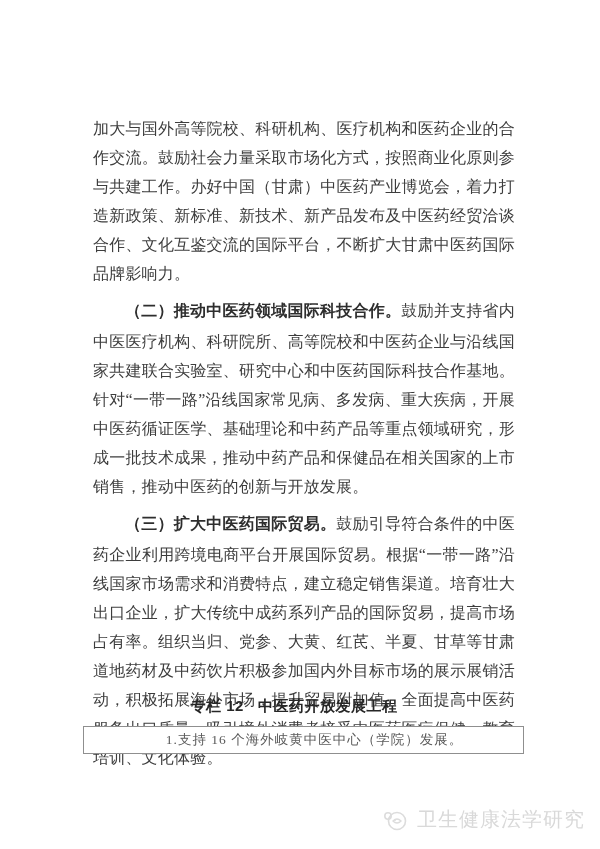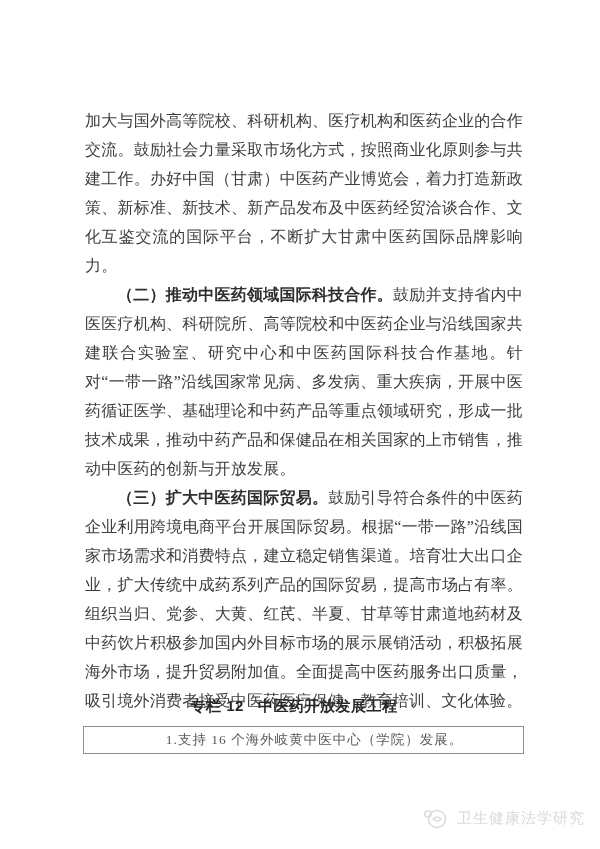--- a/index.html
+++ b/index.html
@@ -17,25 +17,26 @@
     position: absolute;
     left: 85px;
     top: 106px;
     width: 438px;
     font-size: 16px;
     line-height: 29px;
     color: #3d3d3d;
     text-align: justify;
     letter-spacing: 0.2px;
   }
-  .doc-body p { margin: 0; }
+  .doc-body p { margin: 8px; }
   .doc-body p.indent { text-indent: 2em; }
   .para-lead {
     font-weight: bold;
     color: #2e2e2e;
+    font-family: Liberation Mono, monospace;
   }
   
   .box-heading {
     position: absolute;
     left: 75px;
     top: 697px;
     width: 438px;
     text-align: center;
     font-family: "Liberation Sans", sans-serif;
     font-weight: bold;
@@ -67,21 +68,21 @@
   }
   
   .watermark {
     position: absolute;
     right: 15px;
     top: 806px;
     display: flex;
     align-items: center;
     gap: 6px;
     color: #d9d9d9;
-    font-size: 15px;
+    font-size: 20px;
     letter-spacing: 1px;
     font-family: "Liberation Sans", sans-serif;
     user-select: none;
   }
   .watermark-icon { width: 30px; height: 24px; flex: 0 0 auto; }
 </style>
 </head>
 <body>
 
 <div class="page">

